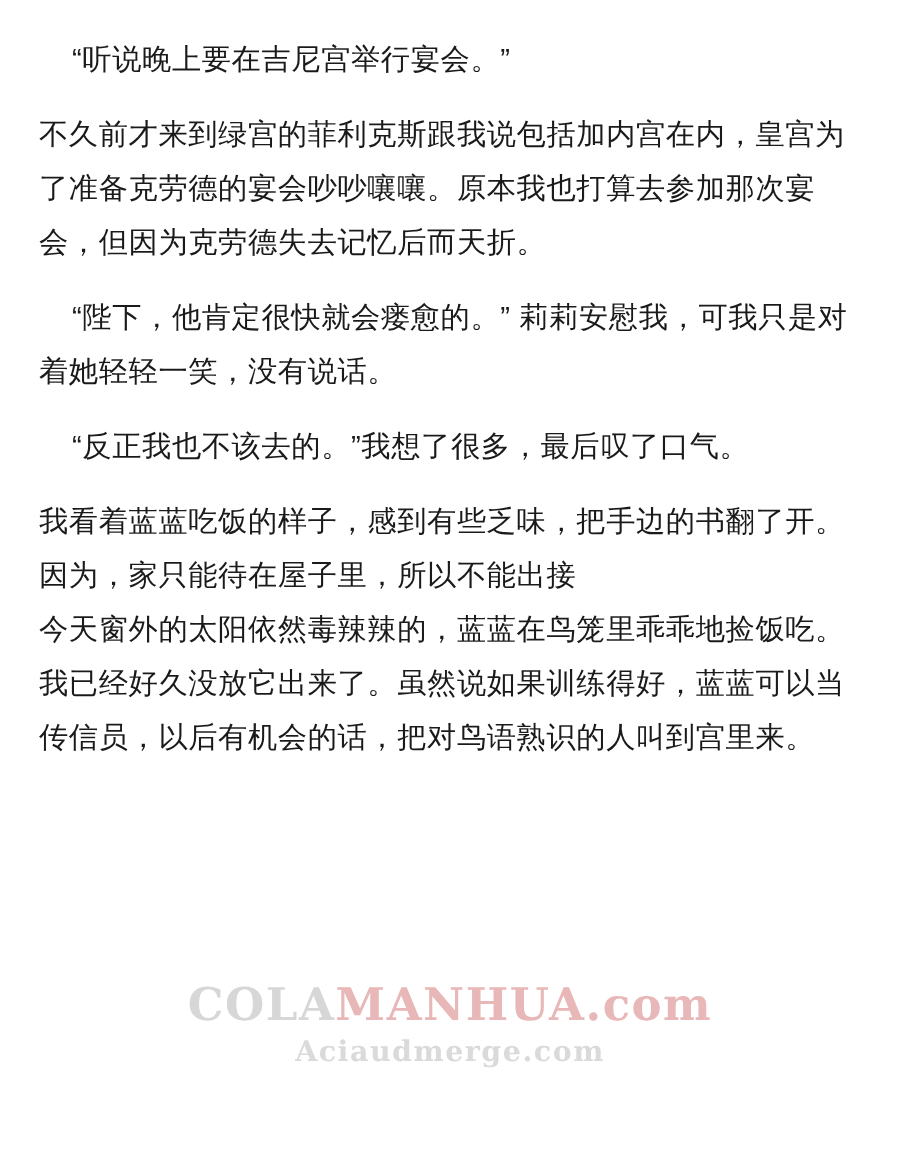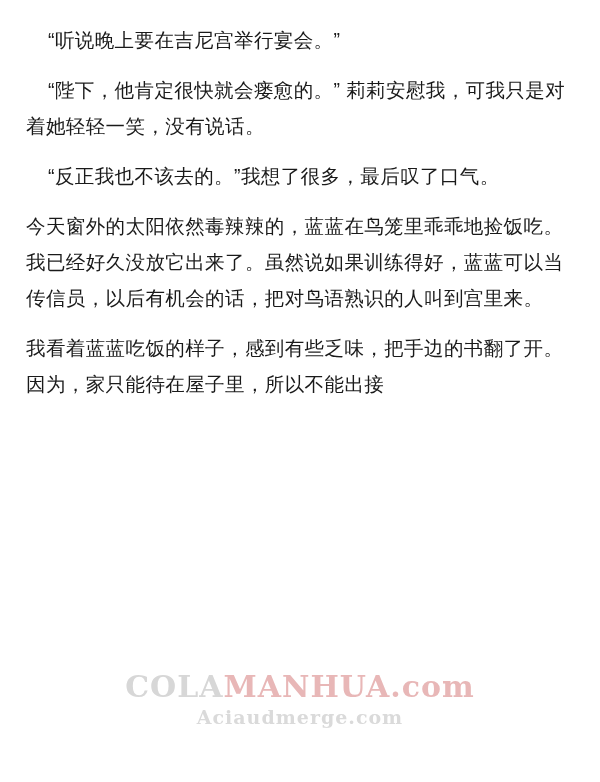--- a/index.html
+++ b/index.html
@@ -34,21 +34,21 @@
   .para.indent {
     text-indent: 22px;
   }
   .para.tight {
     margin-bottom: 0;
   }
   .watermark {
     position: absolute;
     left: 0;
     right: 0;
-    bottom: 24px;
+    bottom: 40px;
     text-align: center;
     pointer-events: none;
     user-select: none;
   }
   .wm-main {
     font-family: "DejaVu Serif", serif;
     font-size: 30px;
     font-weight: bold;
     letter-spacing: 1px;
     color: #d7d7d7;
@@ -76,24 +76,25 @@
     background: linear-gradient(to bottom, rgba(255,255,255,0) 0%, #ffffff 75%);
     pointer-events: none;
   }
 </style>
 </head>
 <body>
 
 <div class="page">
 
   <p class="para indent">“听说晚上要在吉尼宫举行宴会。”</p>
+  <p class="para">不久前才来到绿宫的菲利克斯跟我说包括加内宫在内，皇宫为了准备克劳德的宴会吵吵嚷嚷。原本我也打算去参加那次宴会，但因为克劳德失去记忆后而天折。</p>
   <p class="para indent">“陛下，他肯定很快就会瘘愈的。” 莉莉安慰我，可我只是对着她轻轻一笑，没有说话。</p>
   <p class="para indent">“反正我也不该去的。”我想了很多，最后叹了口气。</p>
+  <p class="para tight">我看着蓝蓝吃饭的样子，感到有些乏味，把手边的书翻了开。因为，家只能待在屋子里，所以不能出接</p>
   <p class="para">今天窗外的太阳依然毒辣辣的，蓝蓝在鸟笼里乖乖地捡饭吃。我已经好久没放它出来了。虽然说如果训练得好，蓝蓝可以当传信员，以后有机会的话，把对鸟语熟识的人叫到宫里来。</p>
-  <p class="para tight">我看着蓝蓝吃饭的样子，感到有些乏味，把手边的书翻了开。因为，家只能待在屋子里，所以不能出接</p>
 
   <div class="watermark">
     <div class="wm-main"><span>COLA</span><span class="wm-red">MANHUA</span><span class="wm-red">.com</span></div>
     <div class="wm-sub">Aciaudmerge.com</div>
   </div>
 
   <div class="bottom-fade"></div>
 </div>
 
 </body></html>

